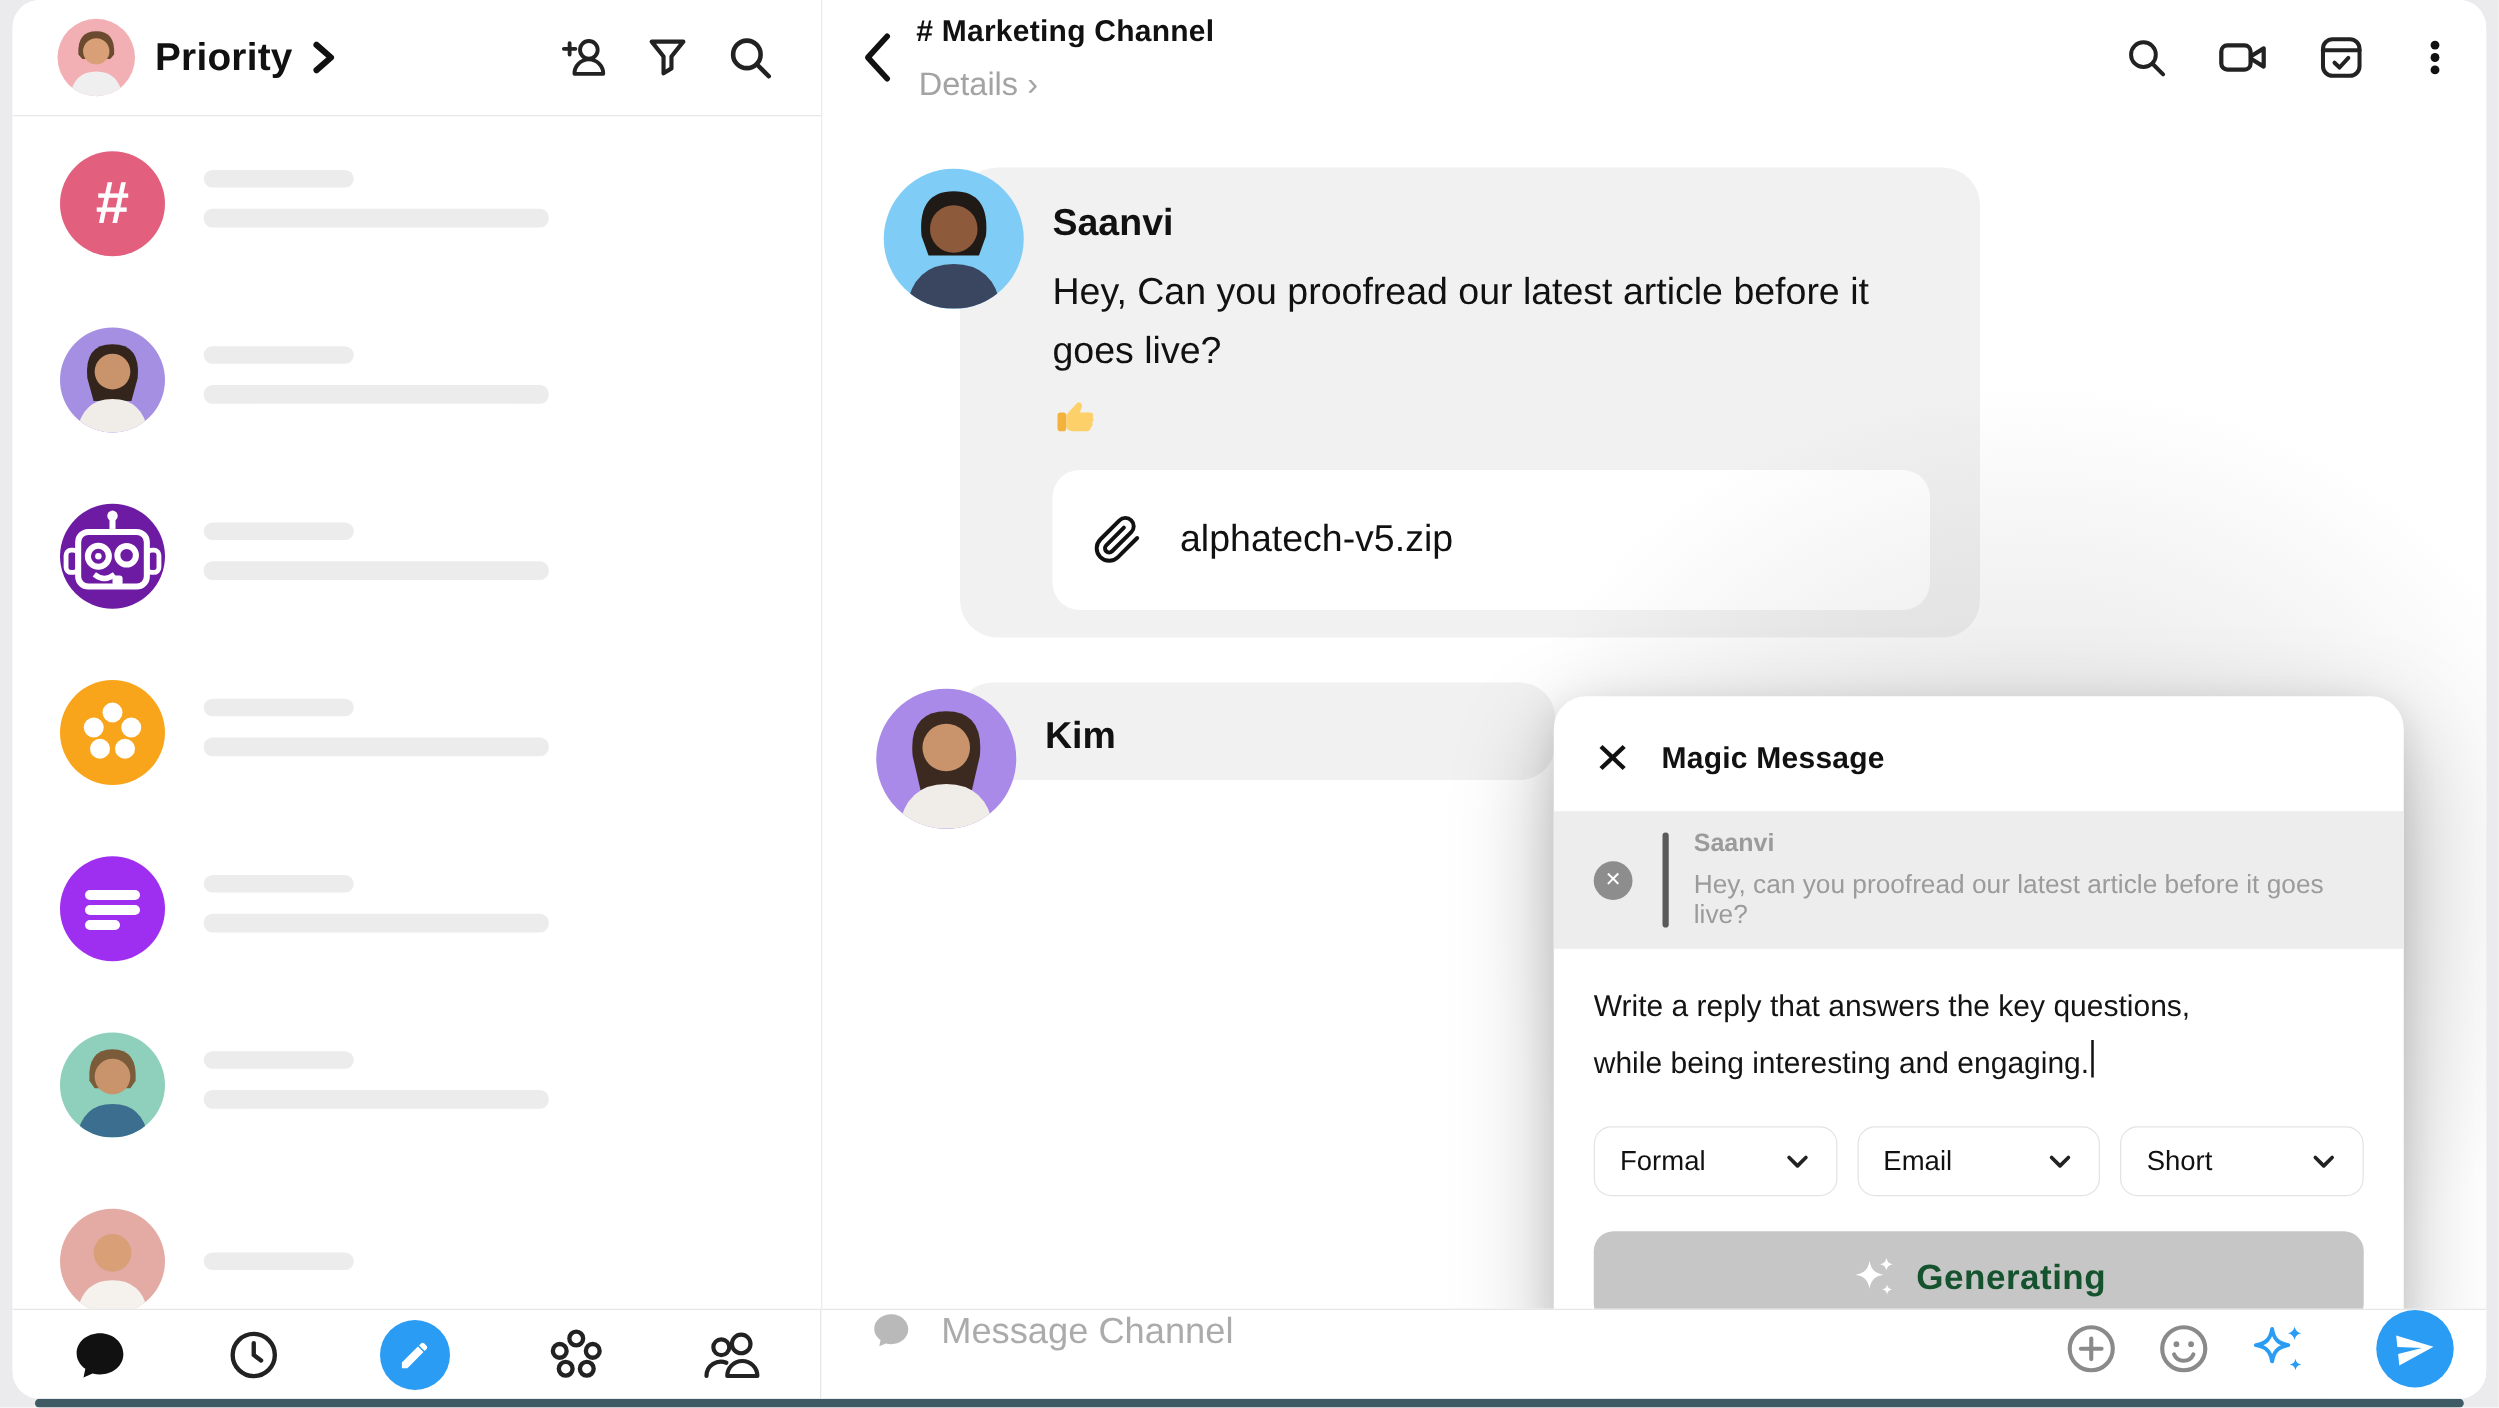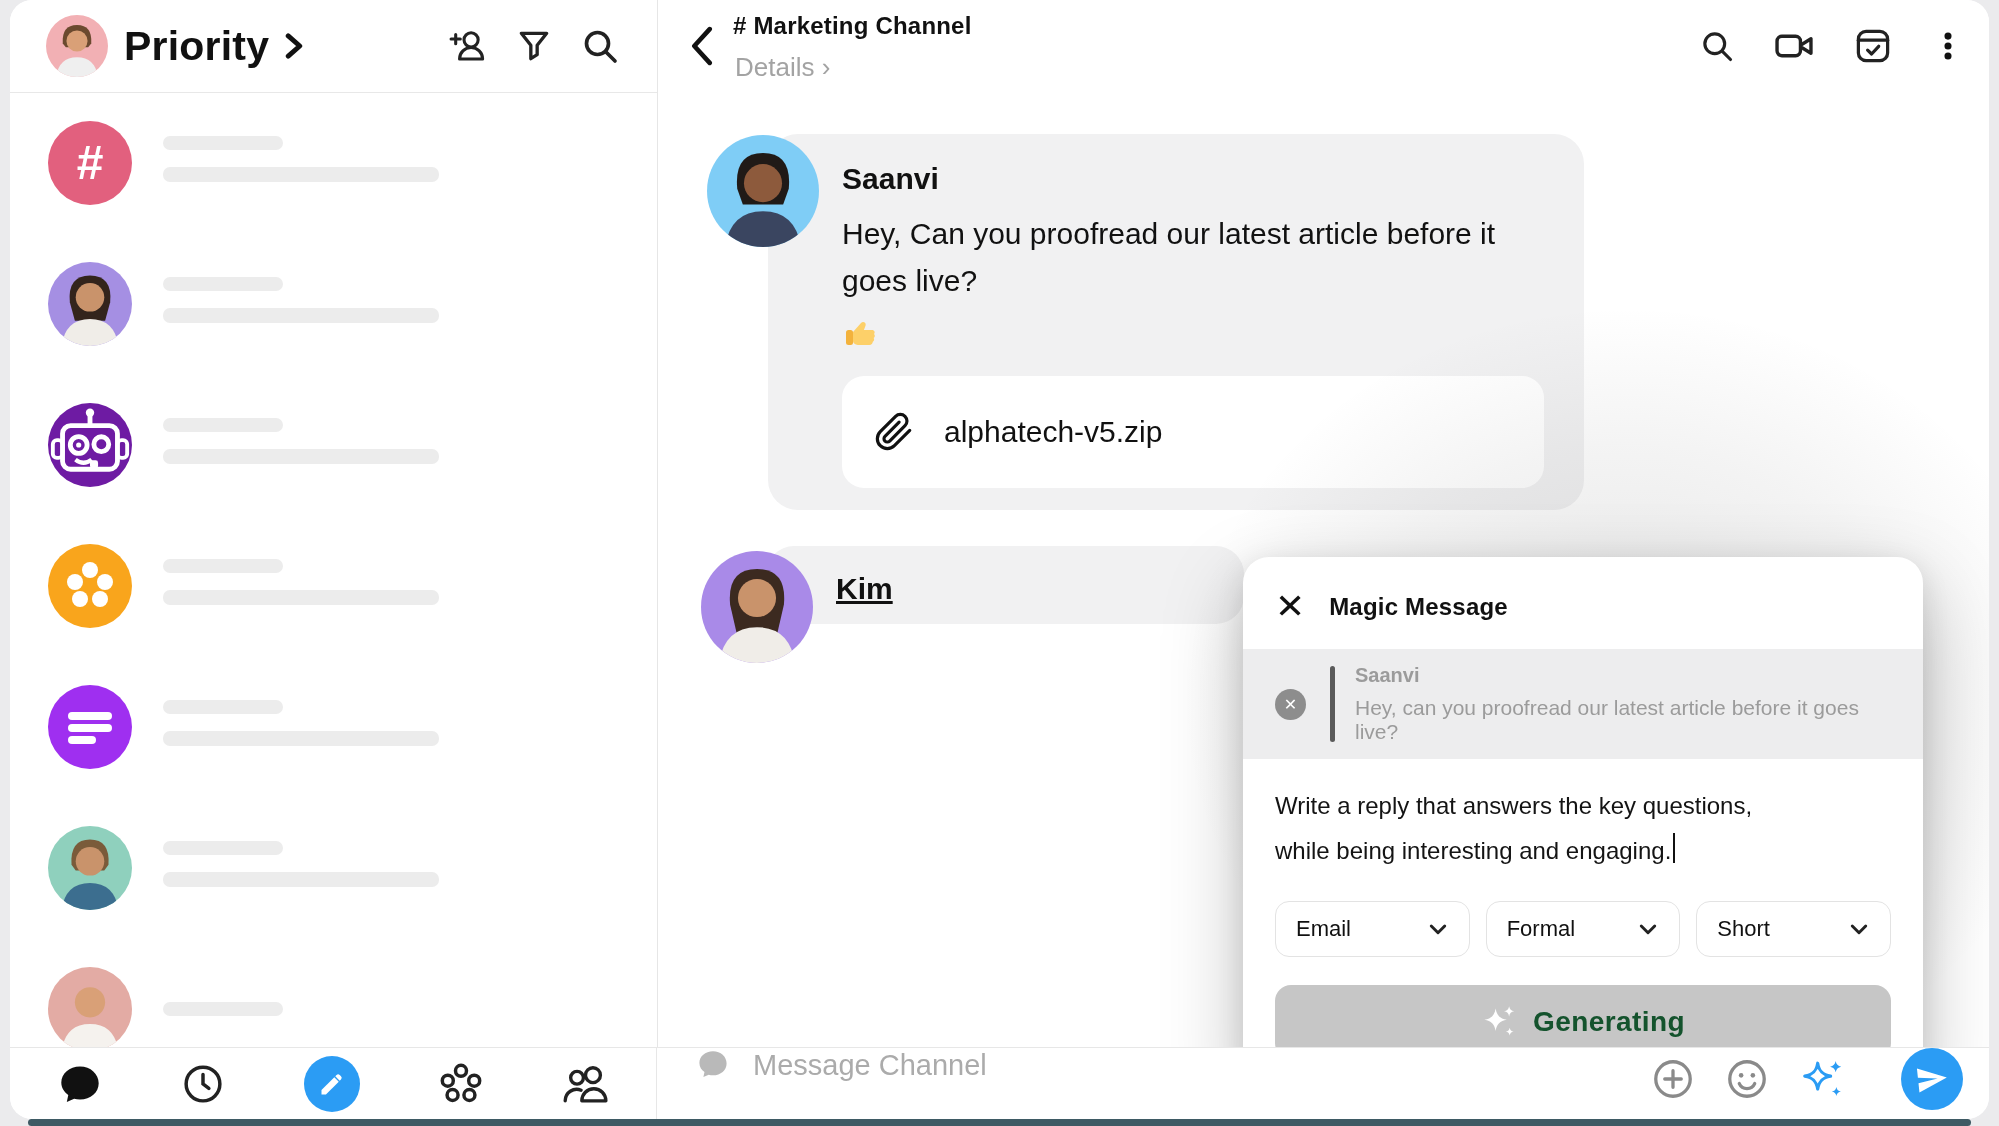--- a/index.html
+++ b/index.html
@@ -20,21 +20,21 @@
   
   .sidebar{
     position:absolute;left:0;top:0;width:647px;height:1048px;
     border-right:1px solid #e6e6e6;background:#fff;overflow:hidden;
   }
   .sb-header{
     height:92px;border-bottom:1px solid #e8e8e8;
     display:flex;align-items:center;padding:0 36px;gap:14px;
   }
   .sb-avatar{width:62px;height:62px;border-radius:50%;overflow:hidden;flex:none;background:var(--bg);}
-  .sb-title{font-size:41px;font-weight:bold;letter-spacing:.2px;margin-left:2px;}
+  .sb-title{font-size:31px;font-weight:bold;letter-spacing:.2px;margin-left:2px;}
   .sb-head-icons{margin-left:auto;display:flex;align-items:center;gap:24px;}
   .tool-icon{width:42px;height:42px;display:flex;align-items:center;justify-content:center;cursor:pointer;}
   .sb-list{position:absolute;top:92px;left:0;right:0;bottom:0;}
   .sb-item{height:141px;display:flex;align-items:center;padding-left:38px;gap:31px;cursor:pointer;}
   .avatar{width:84px;height:84px;border-radius:50%;overflow:hidden;flex:none;background:var(--bg);display:flex;align-items:center;justify-content:center;}
   .avatar svg{display:block;width:100%;height:100%;}
   .bars{display:flex;flex-direction:column;gap:17px;transform:translateY(-4px);}
   .bar1{width:120px;height:14px;border-radius:7px;background:#ececec;}
   .bar2{width:276px;height:15px;border-radius:7px;background:#ececec;}
   
@@ -339,21 +339,21 @@
     </div>
 
     <div class="msg" style="left:108px;top:454px;width:478px;">
       <div class="msg-avatar" style="left: -65px; top: 5px; --bg: #a98ae8; --skin: #c9936b; --hair: #3c2a20; --shirt: #f0ede8;">
         <svg viewBox="0 0 100 100">
           <path d="M26 48 q-3-32 24-32 q27 0 24 32 l-6 26 h-36 Z" fill="var(--hair)"></path>
           <circle cx="50" cy="42" r="17" fill="var(--skin)"></circle>
           <path d="M16 100 q5-32 34-32 q29 0 34 32 Z" fill="var(--shirt)"></path>
         </svg>
       </div>
-      <div class="bubble" style="padding:26px 34px 18px 70px;border-radius:28px;text-decoration:underline;">
+      <div class="bubble" style="padding:26px 34px 18px 70px;border-radius:28px;">
         <div class="msg-name">Kim</div>
       </div>
     </div>
 
     <div class="wash"></div>
   </div>
 
   <div class="popup">
     <div class="popup-head">
       <div class="popup-close">✕</div>
@@ -366,27 +366,27 @@
         <div class="quote-name">Saanvi</div>
         <div class="quote-text">Hey, can you proofread our latest article before it goes live?</div>
       </div>
     </div>
     <div class="prompt">
       <span>Write a reply that answers the key questions,</span><br>
       <span>while being interesting and engaging.</span><span class="caret"></span>
     </div>
     <div class="select-row">
       <div class="select">
-        <span>Email</span>
+        <span>Formal</span>
         <svg width="22" height="22" viewBox="0 0 18 18" fill="none" stroke="#222" stroke-width="2.4" stroke-linecap="round" stroke-linejoin="round">
           <path d="M3.5 6.5 L9 12 L14.5 6.5"></path>
         </svg>
       </div>
       <div class="select">
-        <span>Formal</span>
+        <span>Email</span>
         <svg width="22" height="22" viewBox="0 0 18 18" fill="none" stroke="#222" stroke-width="2.4" stroke-linecap="round" stroke-linejoin="round">
           <path d="M3.5 6.5 L9 12 L14.5 6.5"></path>
         </svg>
       </div>
       <div class="select">
         <span>Short</span>
         <svg width="22" height="22" viewBox="0 0 18 18" fill="none" stroke="#222" stroke-width="2.4" stroke-linecap="round" stroke-linejoin="round">
           <path d="M3.5 6.5 L9 12 L14.5 6.5"></path>
         </svg>
       </div>

